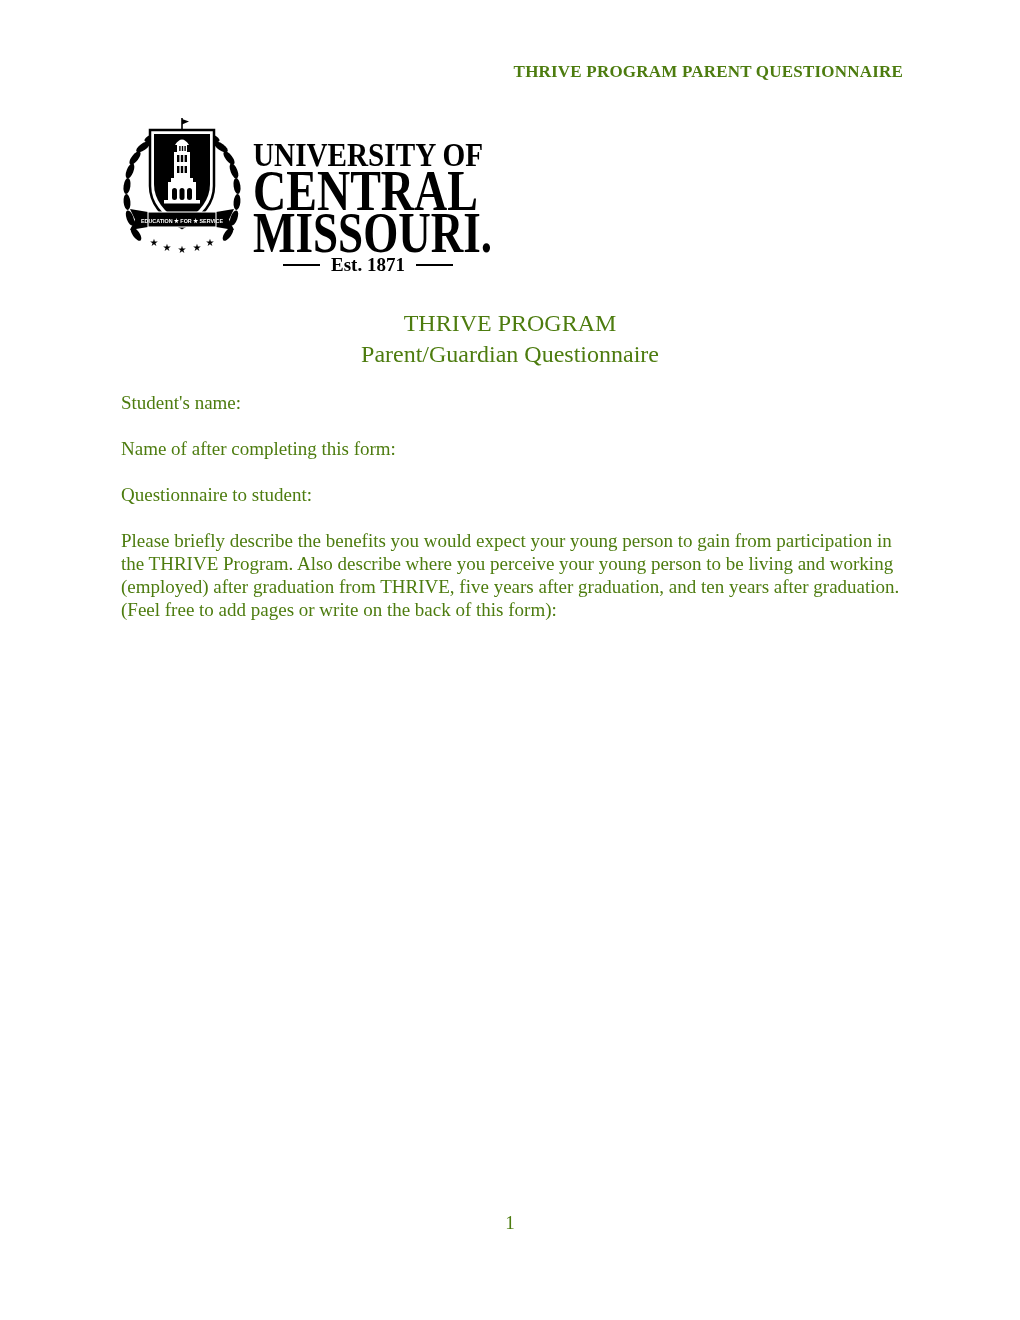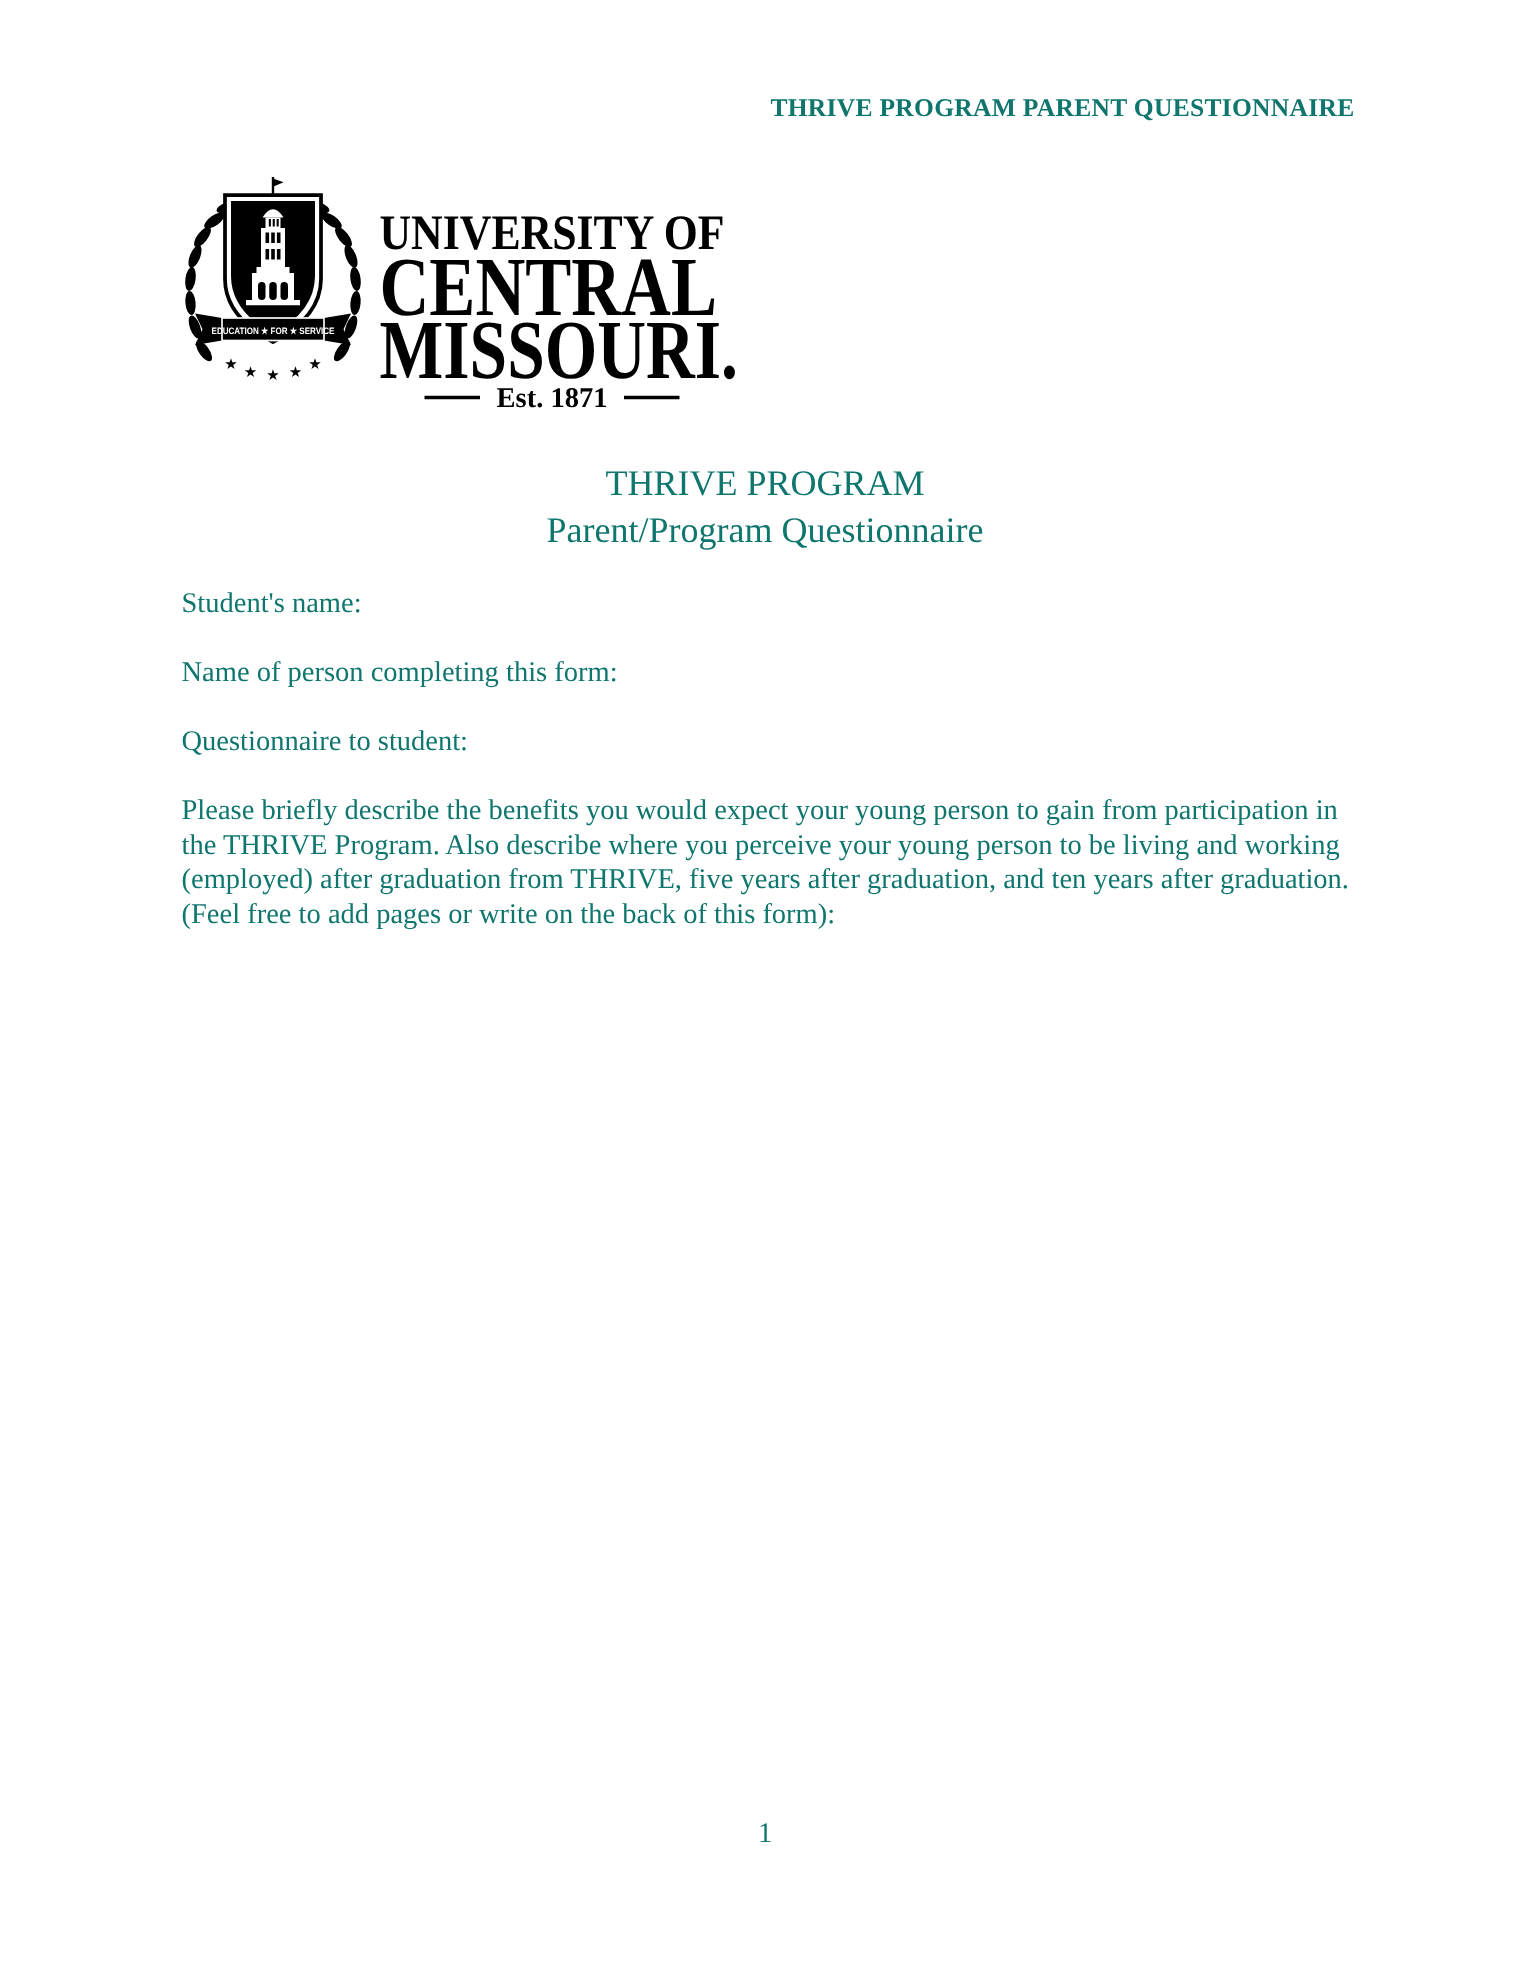--- a/index.html
+++ b/index.html
@@ -1,21 +1,21 @@
 <!DOCTYPE html>
 <html><head>
 <meta charset="utf-8">
 <style>
   html, body { margin:0; padding:0; background:#ffffff; }
   .page {
     position:relative;
     width:1020px;
     height:1320px;
     background:#ffffff;
-    color:#0f766e;
+    color:#4d7c0f;
     font-family:"Liberation Serif", serif;
     overflow:hidden;
   }
   .running-header {
     position:absolute;
     top:62px;
     right:117px;
     font-size:17px;
     font-weight:bold;
     letter-spacing:0.2px;
@@ -141,25 +141,25 @@
         <text class="logo-text" x="133" y="134" font-size="56" textLength="239" lengthAdjust="spacingAndGlyphs">MISSOURI.</text>
         <line x1="163" y1="147" x2="200" y2="147" stroke="#000" stroke-width="2.2"></line>
         <line x1="296" y1="147" x2="333" y2="147" stroke="#000" stroke-width="2.2"></line>
         <text class="logo-text" x="248" y="153" font-size="19" text-anchor="middle">Est. 1871</text>
       </g>
     </svg>
   </div>
 
   <div class="title-block">
     <div>THRIVE PROGRAM</div>
-    <div>Parent/Program Questionnaire</div>
+    <div>Parent/Guardian Questionnaire</div>
   </div>
 
   <div class="form-body">
     <p>Student's name:</p>
-    <p>Name of person completing this form:</p>
+    <p>Name of after completing this form:</p>
     <p>Questionnaire to student:</p>
     <p>Please briefly describe the benefits you would expect your young person to gain from participation in the THRIVE Program. Also describe where you perceive your young person to be living and working (employed) after graduation from THRIVE, five years after graduation, and ten years after graduation. (Feel free to add pages or write on the back of this form):</p>
   </div>
 
   <div class="page-number">1</div>
 
 </div>
 
 </body></html>

